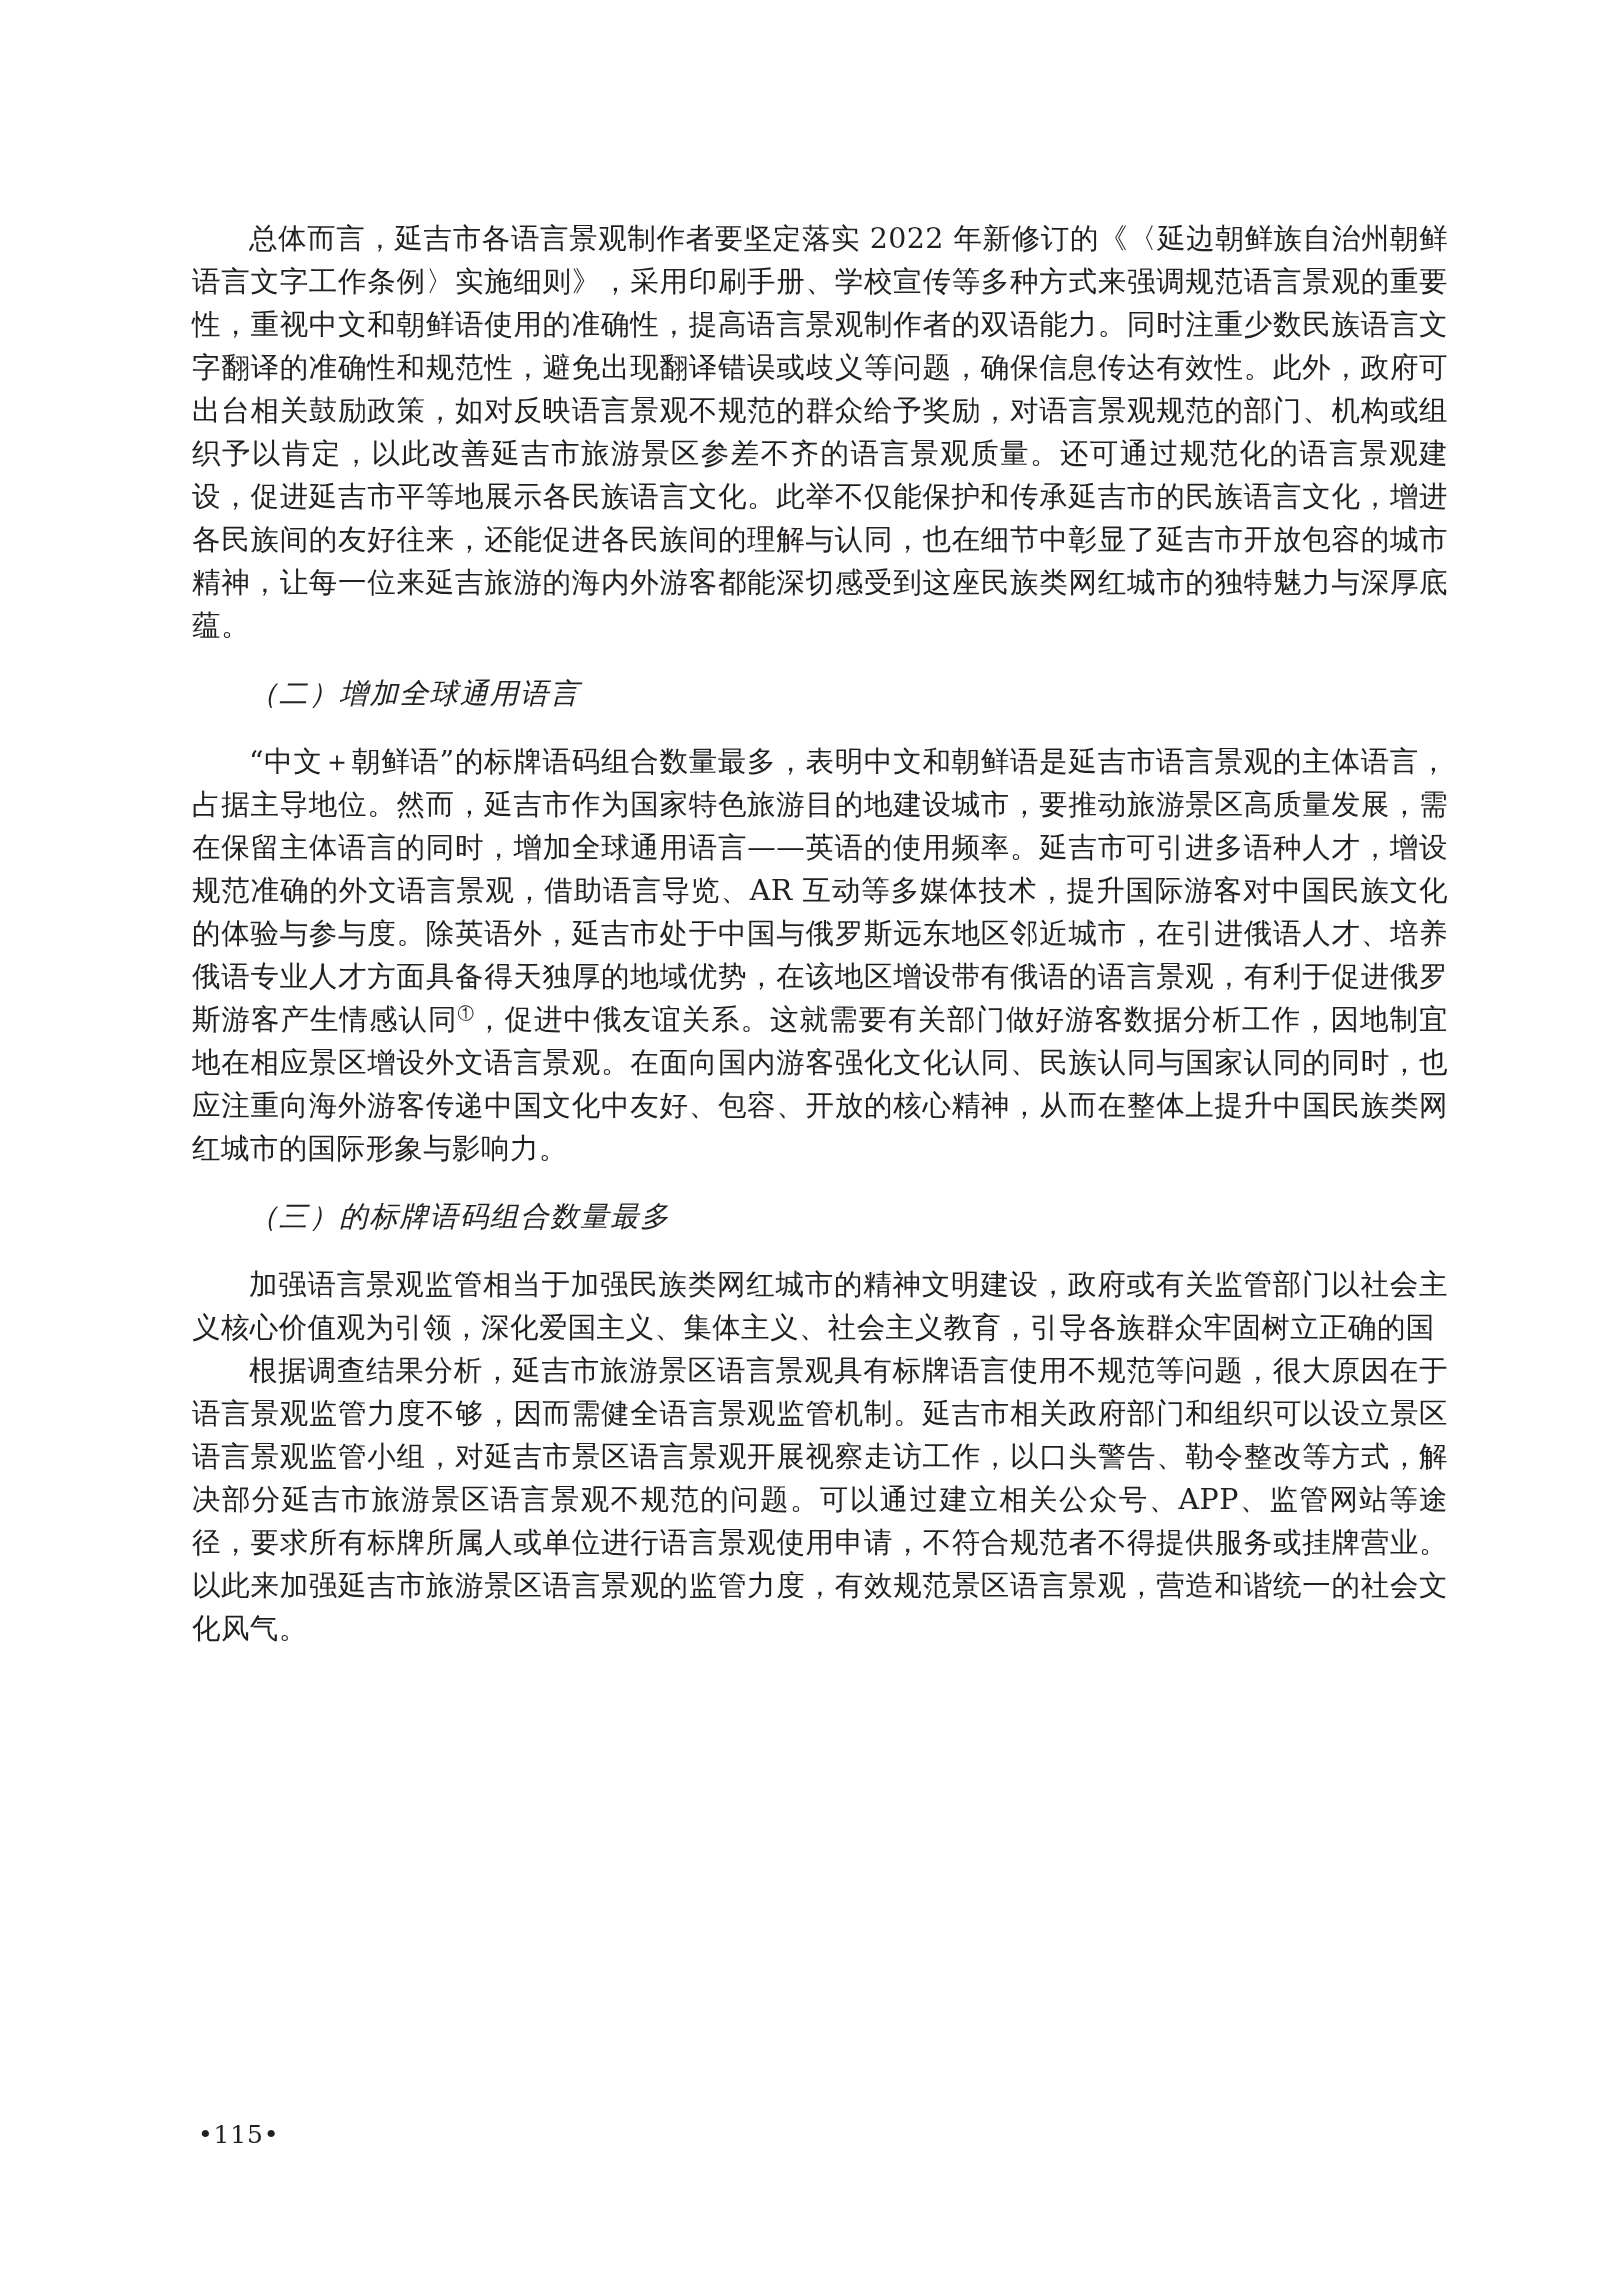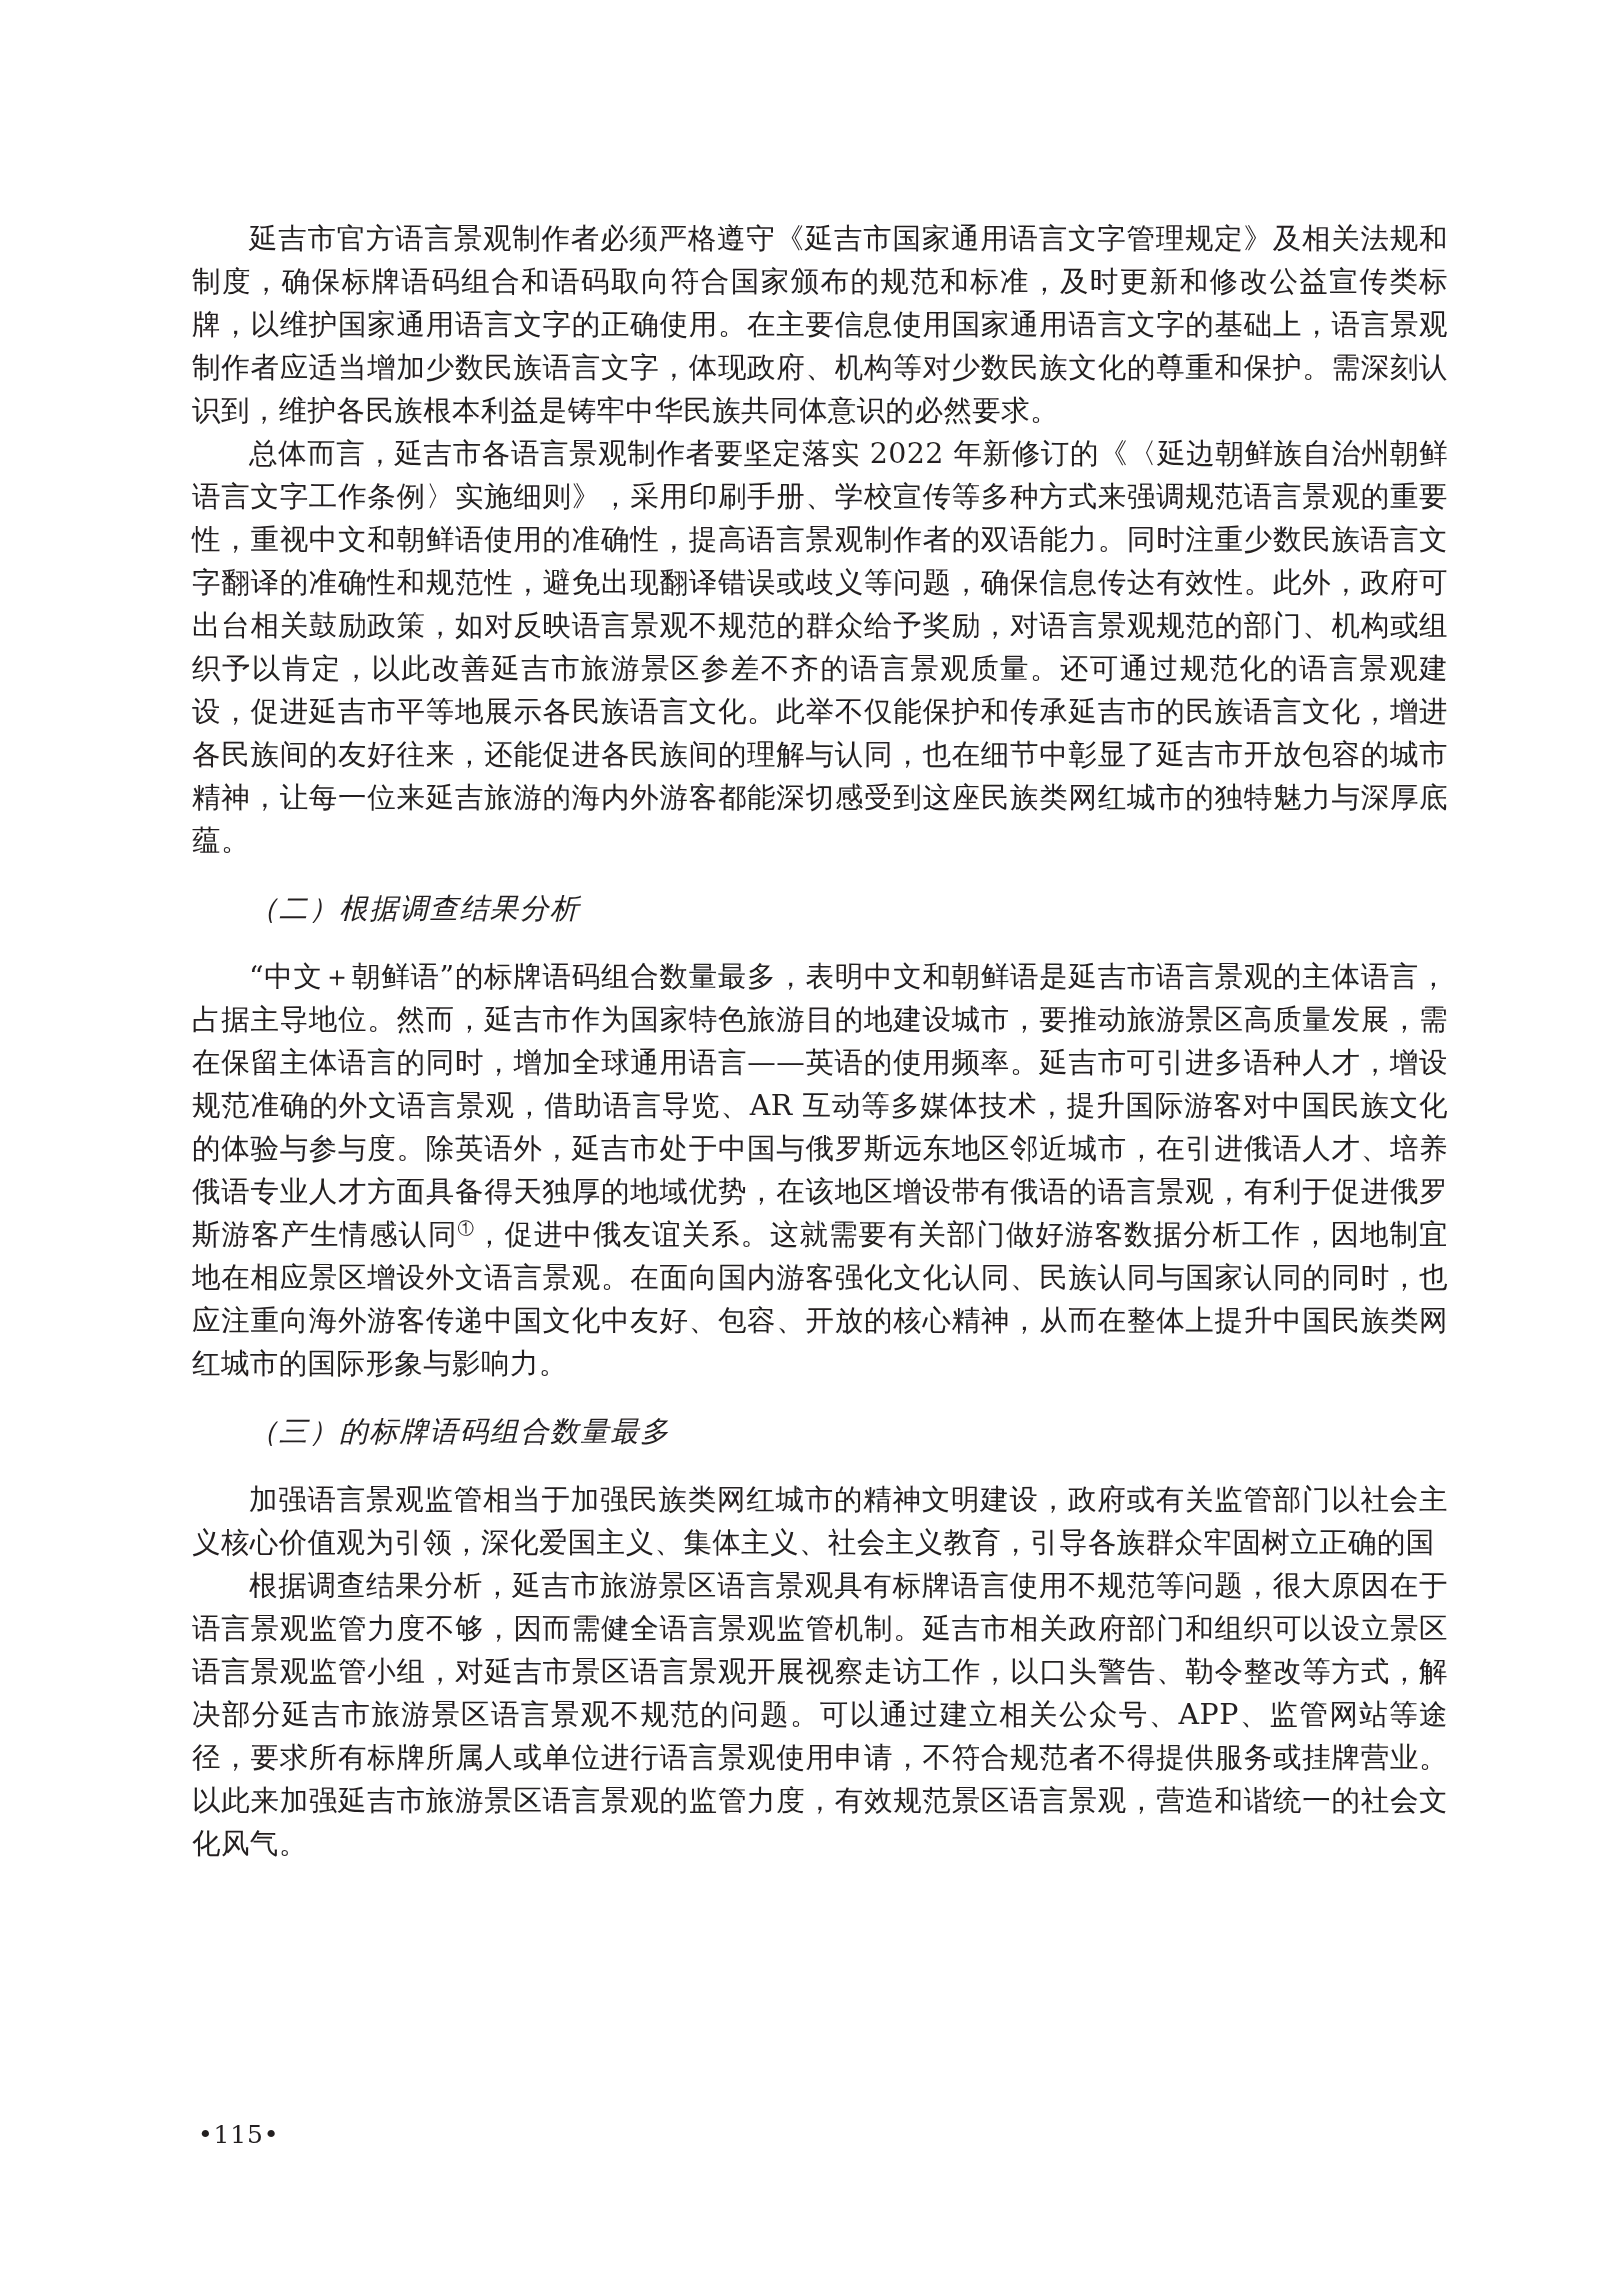--- a/index.html
+++ b/index.html
@@ -76,23 +76,22 @@
     letter-spacing: 0.8px;
   }
 </style>
 </head>
 <body>
 
 <div class="page">
 
   <main class="text-block">
     <div id="body-root">
-        <p class="para indent"><span>延吉市官方语言景观制作者必须严格遵守《延吉市国家通用语言文字管理规定》及相关法规和制度，确保标牌语码组合和语码取向符合国家颁布的规范和标准，及时更新和修改公益宣传类标牌，以维护国家通用语言文字的正确使用。在主要信息使用国家通用语言文字的基础上，语言景观制作者应适当增加少数民族语言文字，体现政府、机构等对少数民族文化的尊重和保护。需深刻认识到，维护各民族根本利益是铸牢中华民族共同体意识的必然要求。</span></p>
         <p class="para indent"><span>总体而言，延吉市各语言景观制作者要坚定落实 2022 年新修订的《〈延边朝鲜族自治州朝鲜语言文字工作条例〉实施细则》，采用印刷手册、学校宣传等多种方式来强调规范语言景观的重要性，重视中文和朝鲜语使用的准确性，提高语言景观制作者的双语能力。同时注重少数民族语言文字翻译的准确性和规范性，避免出现翻译错误或歧义等问题，确保信息传达有效性。此外，政府可出台相关鼓励政策，如对反映语言景观不规范的群众给予奖励，对语言景观规范的部门、机构或组织予以肯定，以此改善延吉市旅游景区参差不齐的语言景观质量。还可通过规范化的语言景观建设，促进延吉市平等地展示各民族语言文化。此举不仅能保护和传承延吉市的民族语言文化，增进各民族间的友好往来，还能促进各民族间的理解与认同，也在细节中彰显了延吉市开放包容的城市精神，让每一位来延吉旅游的海内外游客都能深切感受到这座民族类网红城市的独特魅力与深厚底蕴。</span></p>
-        <p class="heading"><span>（二）根据调查结果分析</span></p>
+        <p class="heading"><span>（二）增加全球通用语言</span></p>
         <p class="para indent"><span>“中文＋朝鲜语”的标牌语码组合数量最多，表明中文和朝鲜语是延吉市语言景观的主体语言，占据主导地位。然而，延吉市作为国家特色旅游目的地建设城市，要推动旅游景区高质量发展，需在保留主体语言的同时，增加全球通用语言——英语的使用频率。延吉市可引进多语种人才，增设规范准确的外文语言景观，借助语言导览、AR 互动等多媒体技术，提升国际游客对中国民族文化的体验与参与度。除英语外，延吉市处于中国与俄罗斯远东地区邻近城市，在引进俄语人才、培养俄语专业人才方面具备得天独厚的地域优势，在该地区增设带有俄语的语言景观，有利于促进俄罗斯游客产生情感认同</span><span class="sup-ref">①</span><span>，促进中俄友谊关系。这就需要有关部门做好游客数据分析工作，因地制宜地在相应景区增设外文语言景观。在面向国内游客强化文化认同、民族认同与国家认同的同时，也应注重向海外游客传递中国文化中友好、包容、开放的核心精神，从而在整体上提升中国民族类网红城市的国际形象与影响力。</span></p>
         <p class="heading"><span>（三）的标牌语码组合数量最多</span></p>
         <p class="para indent"><span>加强语言景观监管相当于加强民族类网红城市的精神文明建设，政府或有关监管部门以社会主义核心价值观为引领，深化爱国主义、集体主义、社会主义教育，引导各族群众牢固树立正确的国</span></p>
         <p class="para indent"><span>根据调查结果分析，延吉市旅游景区语言景观具有标牌语言使用不规范等问题，很大原因在于语言景观监管力度不够，因而需健全语言景观监管机制。延吉市相关政府部门和组织可以设立景区语言景观监管小组，对延吉市景区语言景观开展视察走访工作，以口头警告、勒令整改等方式，解决部分延吉市旅游景区语言景观不规范的问题。可以通过建立相关公众号、APP、监管网站等途径，要求所有标牌所属人或单位进行语言景观使用申请，不符合规范者不得提供服务或挂牌营业。以此来加强延吉市旅游景区语言景观的监管力度，有效规范景区语言景观，营造和谐统一的社会文化风气。</span></p>
       </div>
 
   </main>
 
   <div class="page-number">•115•</div>
 

